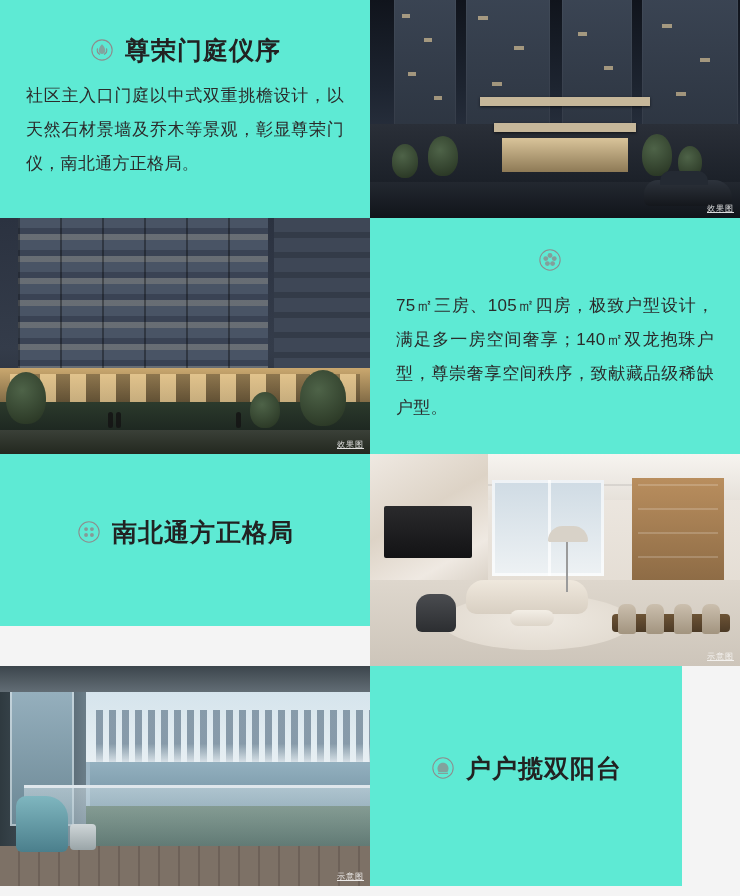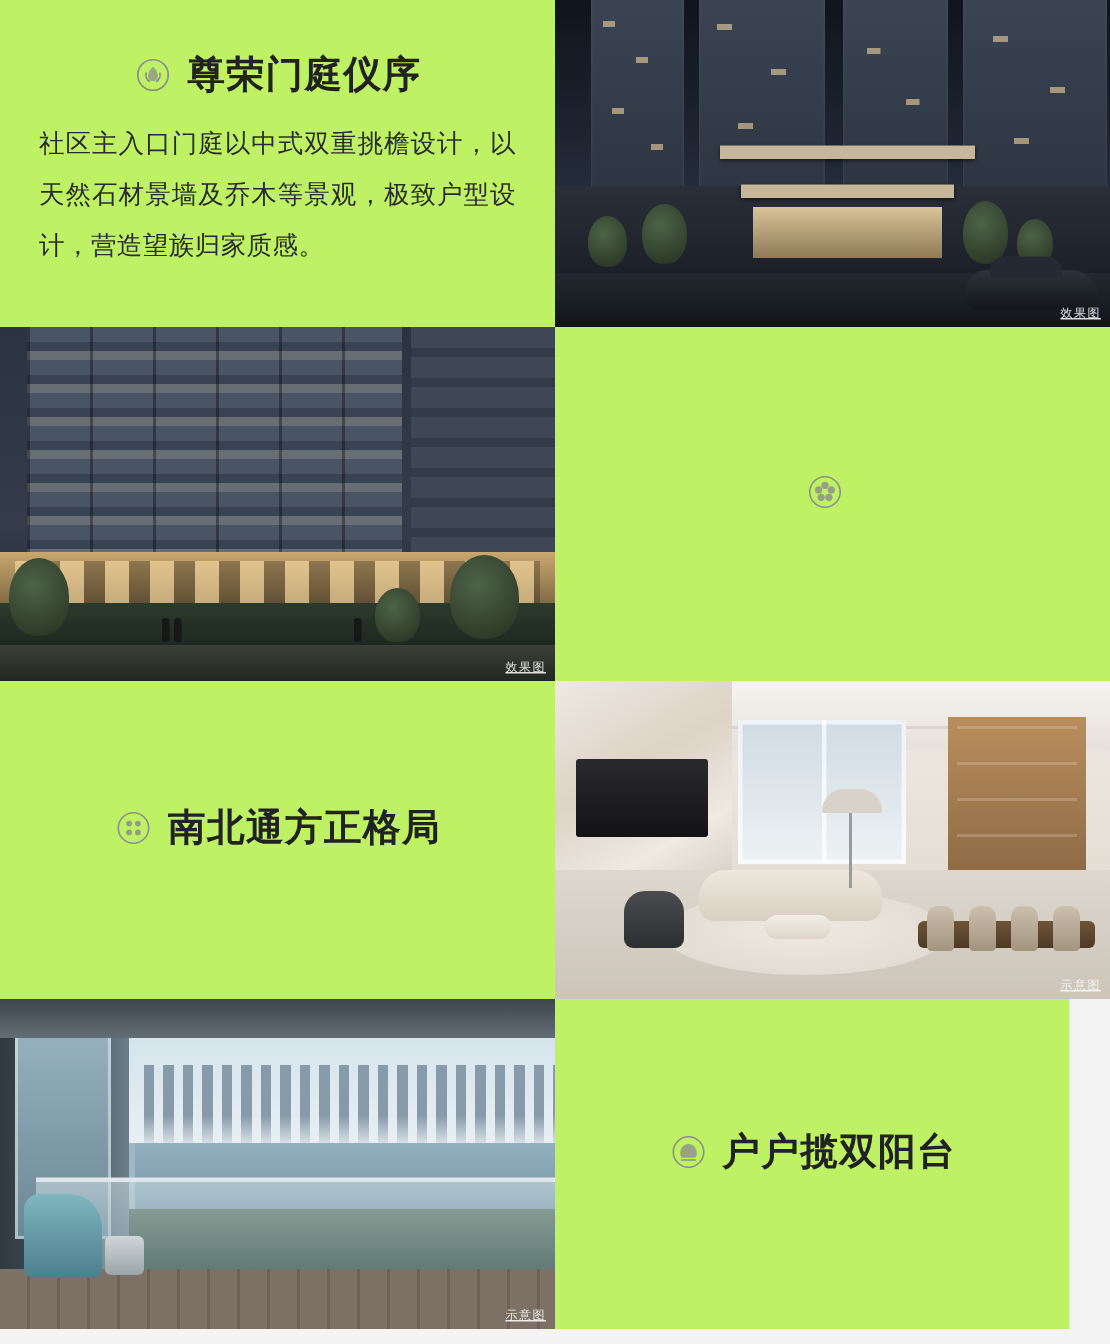--- a/index.html
+++ b/index.html
@@ -19,21 +19,21 @@
     height: 896px;
     background: #f4f4f4;
   }
 
   
   .row {
     display: flex;
     width: 740px;
   }
   .text-cell {
-    background: #bef264;
+    background: #5eead4;
     box-sizing: border-box;
     display: flex;
     flex-direction: column;
     justify-content: center;
     padding: 0 26px;
   }
   .img-cell {
     position: relative;
     overflow: hidden;
   }
@@ -297,21 +297,21 @@
       <div class="heading">
         <span class="badge">
           <svg viewBox="0 0 32 32" fill="none" stroke="currentColor" stroke-width="1.4">
             <circle cx="16" cy="16" r="12.5"></circle>
             <path d="M16 9c3 3 4 5.5 4 8 0 2.2-1.8 4-4 4s-4-1.8-4-4c0-2.5 1-5 4-8z" fill="currentColor" stroke="none" opacity=".75"></path>
             <path d="M10.5 14c-1 3 .3 6 3 7.4M21.5 14c1 3-.3 6-3 7.4"></path>
           </svg>
         </span>
         <span class="title">尊荣门庭仪序</span>
       </div>
-      <div class="para">社区主入口门庭以中式双重挑檐设计，以天然石材景墙及乔木等景观，极致户型设计，营造望族归家质感。</div>
+      <div class="para">社区主入口门庭以中式双重挑檐设计，以天然石材景墙及乔木等景观，彰显尊荣门仪，南北通方正格局。</div>
     </div>
 
     <div class="img-cell img1">
       <div class="skyfix"></div>
 
       <div class="tower" style="left:24px;top:-10px;width:62px;height:150px;">
         <div class="win" style="left:8px;top:24px;width:8px;height:4px;"></div>
         <div class="win" style="left:30px;top:48px;width:8px;height:4px;"></div>
         <div class="win" style="left:14px;top:82px;width:8px;height:4px;"></div>
         <div class="win" style="left:40px;top:106px;width:8px;height:4px;"></div>
@@ -375,26 +375,27 @@
             <g fill="currentColor" stroke="none" opacity=".8">
               <circle cx="16" cy="10.5" r="3"></circle>
               <circle cx="21.2" cy="14.3" r="3"></circle>
               <circle cx="19.2" cy="20.4" r="3"></circle>
               <circle cx="12.8" cy="20.4" r="3"></circle>
               <circle cx="10.8" cy="14.3" r="3"></circle>
             </g>
           </svg>
         </span>
       </div>
+      <div class="para">75㎡三房、105㎡四房，极致户型设计，满足多一房空间奢享；140㎡双龙抱珠户型，尊崇奢享空间秩序，致献藏品级稀缺户型。</div>
     </div>
   </div>
 
   <div class="row">
 
-    <div class="text-cell" style="width:370px;height:212px;">
+    <div class="text-cell" style="width:370px;height:172px;">
       <div class="heading">
         <span class="badge">
           <svg viewBox="0 0 32 32" fill="none" stroke="currentColor" stroke-width="1.3">
             <circle cx="16" cy="16" r="12.5"></circle>
             <g fill="currentColor" stroke="none" opacity=".85">
               <circle cx="12.4" cy="12.4" r="2.4"></circle>
               <circle cx="19.6" cy="12.4" r="2.4"></circle>
               <circle cx="12.4" cy="19.6" r="2.4"></circle>
               <circle cx="19.6" cy="19.6" r="2.4"></circle>
             </g>
@@ -437,21 +438,21 @@
       <div class="wallL"></div>
       <div class="glassdoor"></div>
       <div class="ceiling"></div>
       <div class="rail"></div>
       <div class="deck"></div>
       <div class="chair"></div>
       <div class="side"></div>
       <div class="watermark">示意图</div>
     </div>
 
-    <div class="text-cell" style="width:343px;height:220px;">
+    <div class="text-cell" style="width:312px;height:220px;">
       <div class="heading">
         <span class="badge">
           <svg viewBox="0 0 32 32" fill="none" stroke="currentColor" stroke-width="1.3">
             <circle cx="16" cy="16" r="12.5"></circle>
             <path d="M16 9.5c4 0 6.8 3.4 6.8 7.2 0 1.6-.5 3-1.3 4.1H10.5c-.8-1.1-1.3-2.5-1.3-4.1C9.2 12.9 12 9.5 16 9.5z" fill="currentColor" stroke="none" opacity=".78"></path>
             <path d="M9.8 22.5h12.4"></path>
           </svg>
         </span>
         <span class="title">户户揽双阳台</span>
       </div>

